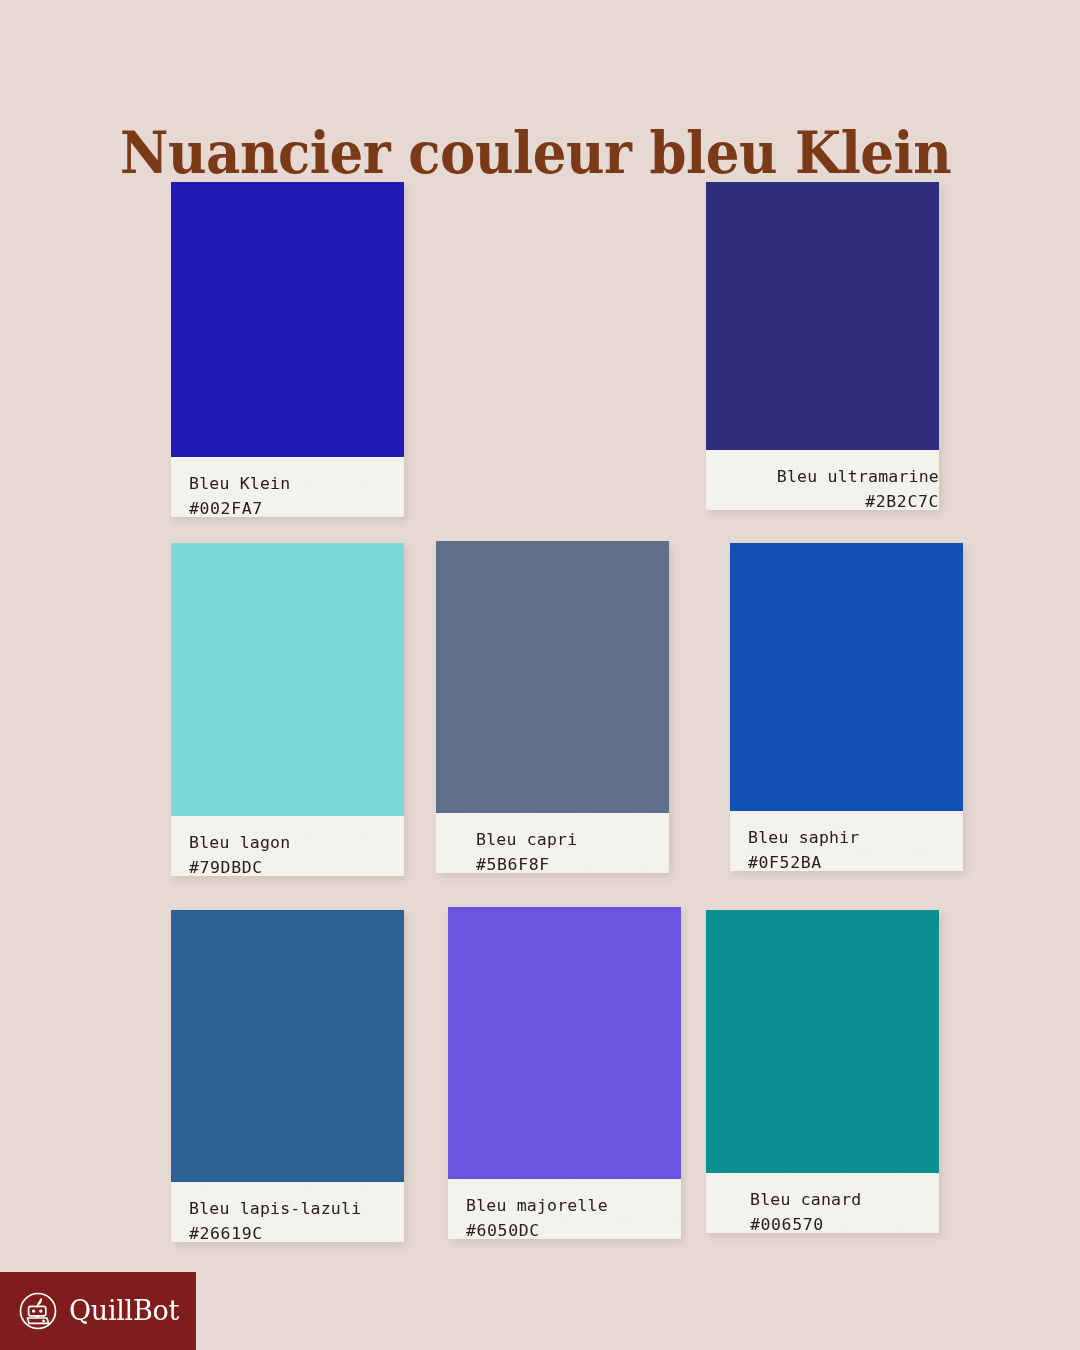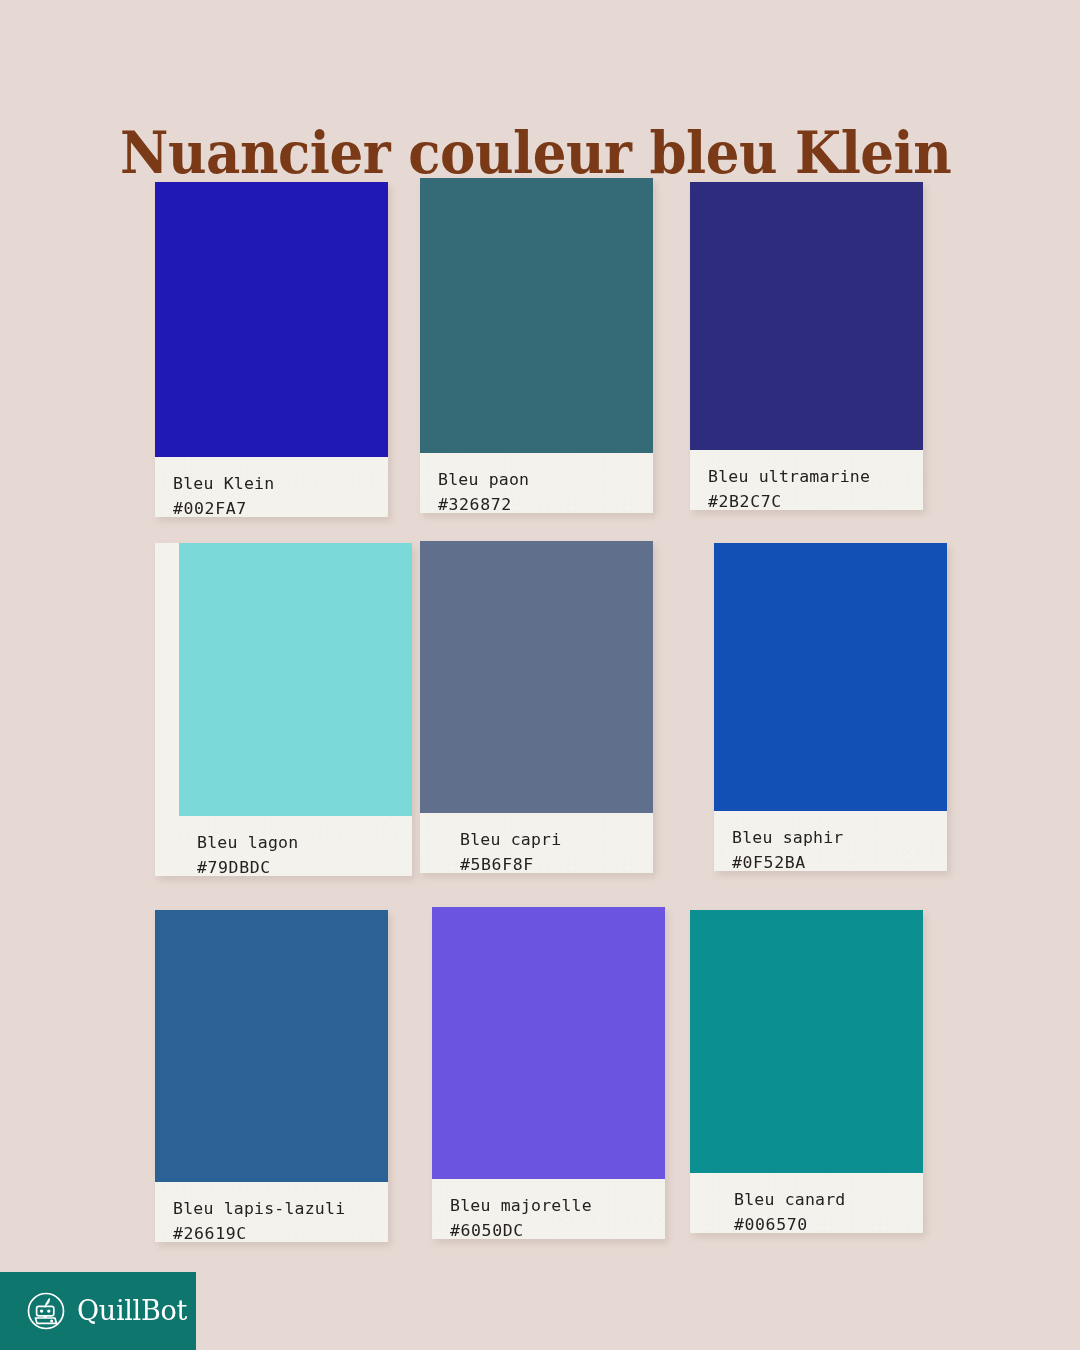--- a/index.html
+++ b/index.html
@@ -36,21 +36,21 @@
     letter-spacing: -0.5px;
     color: #7A3A18;
     transform: scaleX(0.93);
     transform-origin: left center;
     white-space: nowrap;
   }
 
   
   .grid {
     position: absolute;
-    left: 0;
+    left: 16px;
     top: 0;
     width: 868px;
     height: 1350px;
     border-radius: 8px;
   }
 
   .card {
     position: absolute;
     box-shadow: 3px 4px 7px rgba(120, 95, 85, 0.17);
     background: #F3F2ED;
@@ -84,25 +84,25 @@
     letter-spacing: 0.6px;
   }
 
   
   .logo {
     position: absolute;
     left: 0;
     bottom: 0;
     width: 196px;
     height: 78px;
-    background: #0f766e;
+    background: #7f1d1d;
     display: flex;
     align-items: center;
     gap: 11px;
-    padding-left: 26px;
+    padding-left: 18px;
     box-sizing: border-box;
   }
   .logo-mark {
     width: 40px;
     height: 40px;
     flex: 0 0 40px;
   }
   .logo-text {
     font-family: "DejaVu Serif", serif;
     font-size: 27px;
@@ -120,35 +120,28 @@
   <h1 class="title">Nuancier couleur bleu Klein</h1>
 
   <div class="grid" id="swatch-grid">
       <div class="card" style="left: 155px; top: 182px; width: 233px;">
         <div class="chip" style="height: 275px; background: rgb(32, 25, 180);"></div>
         <div class="plate" style="height: 60px;">
           <div class="swatch-name">Bleu Klein</div>
           <div class="swatch-hex">#002FA7</div>
         </div>
       </div>
-      <div class="card" style="left: 420px; top: 178px; width: 233px;">
-        <div class="chip" style="height: 275px; background: rgb(52, 107, 118);"></div>
-        <div class="plate" style="height: 60px;">
-          <div class="swatch-name">Bleu paon</div>
-          <div class="swatch-hex">#326872</div>
-        </div>
-      </div>
       <div class="card" style="left: 690px; top: 182px; width: 233px;">
         <div class="chip" style="height: 268px; background: rgb(45, 44, 125);"></div>
-        <div class="plate" style="height: 60px;">
+        <div class="plate" style="height: 60px; text-align: right;">
           <div class="swatch-name">Bleu ultramarine</div>
           <div class="swatch-hex">#2B2C7C</div>
         </div>
       </div>
-      <div class="card" style="left: 155px; top: 543px; width: 233px; padding-left: 24px;">
+      <div class="card" style="left: 155px; top: 543px; width: 233px;">
         <div class="chip" style="height: 273px; background: rgb(123, 217, 218);"></div>
         <div class="plate" style="height: 60px;">
           <div class="swatch-name">Bleu lagon</div>
           <div class="swatch-hex">#79DBDC</div>
         </div>
       </div>
       <div class="card" style="left: 420px; top: 541px; width: 233px;">
         <div class="chip" style="height: 272px; background: rgb(96, 111, 140);"></div>
         <div class="plate" style="height: 60px; padding-left: 40px;">
           <div class="swatch-name">Bleu capri</div>

